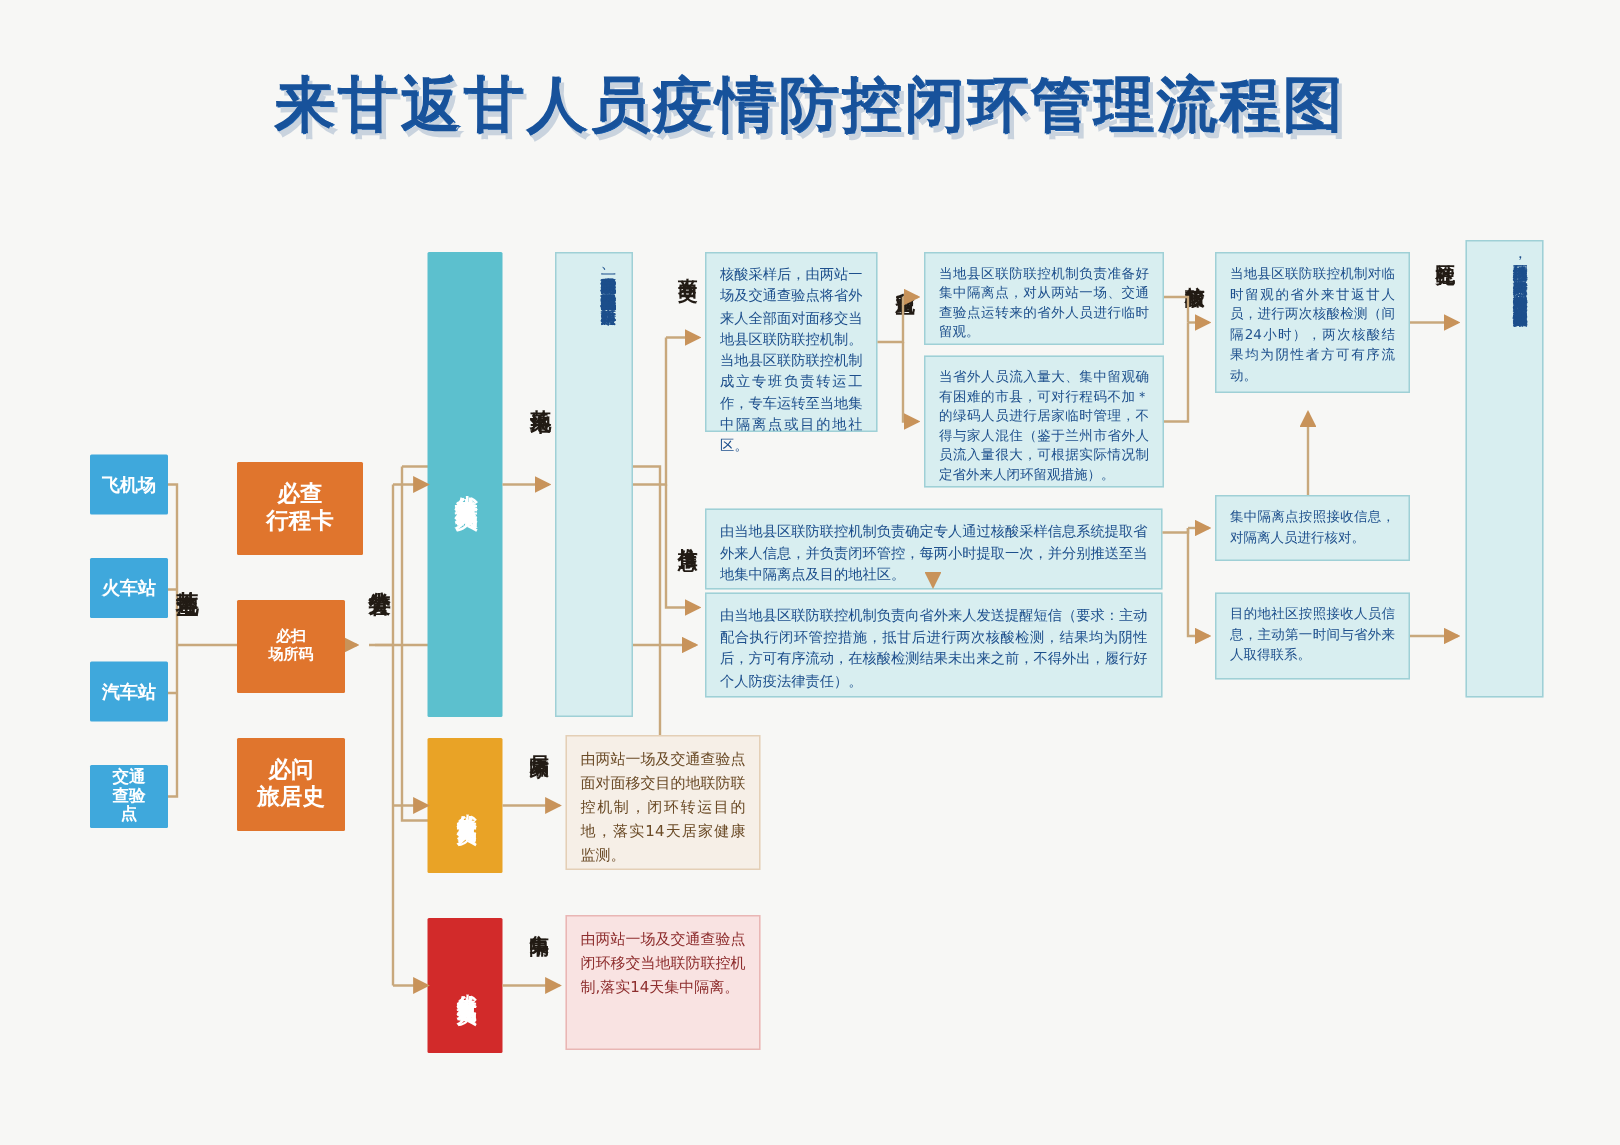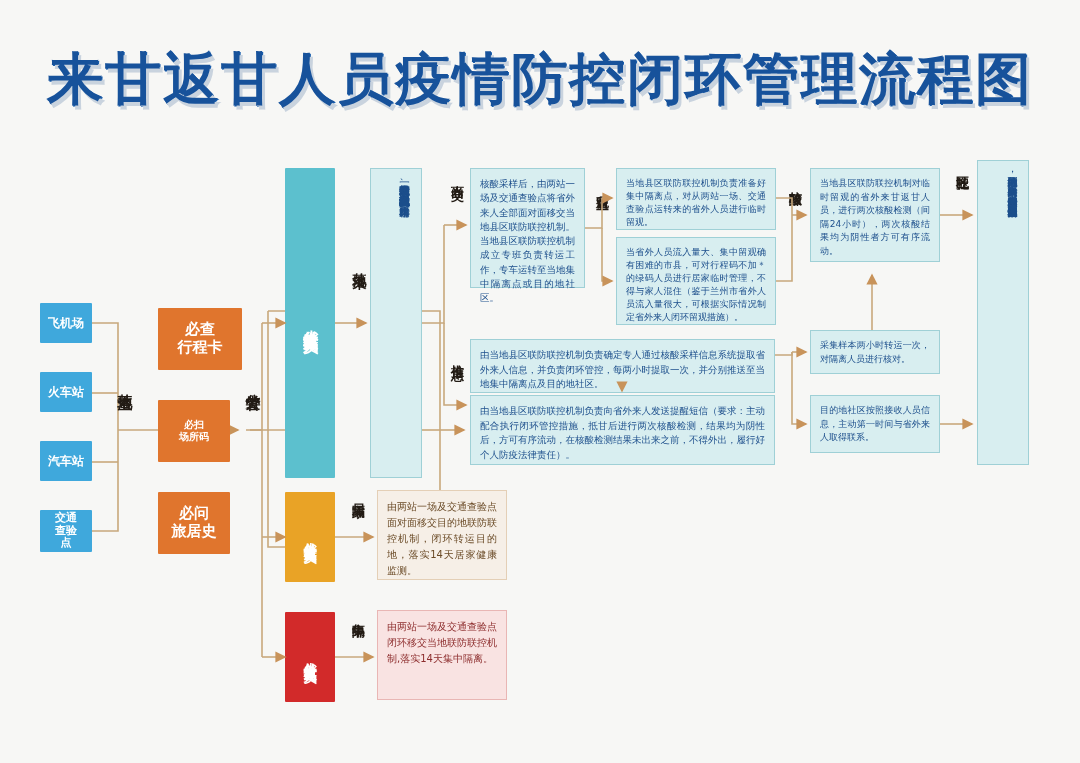--- a/index.html
+++ b/index.html
@@ -9,39 +9,39 @@
     font-family:"DejaVu Sans","Liberation Sans",sans-serif;
     overflow:hidden;
     position:relative;
   }
   #canvas{position:absolute;left:0;top:0;width:1080px;height:763px;}
 
   
   .title{
     position:absolute;left:0;top:42px;width:1080px;
     text-align:center;
-    font-size:56px;
+    font-size:40px;
     font-weight:bold;
     letter-spacing:2px;
     color:#17529b;
     text-shadow:3px 4px 0 #c9d3de, 1px 1px 0 #1a5fae;
     font-family:"DejaVu Sans","Liberation Sans",sans-serif;
   }
 
   
   .node{position:absolute;box-sizing:border-box;}
 
   
   .blk{
     display:flex;align-items:center;justify-content:center;
     text-align:center;color:#ffffff;font-weight:bold;
     line-height:1.18;
     border-radius:1px;
   }
-  .blk.blue    {background:#3fa8dc;}
+  .blk.blue    {background:#3fa8dc;margin-left:20px;}
   .blk.teal    {background:#5cc0ce;}
   .blk.orange  {background:#e0752d;}
   .blk.yellow  {background:#e9a326;}
   .blk.red     {background:#d22a2a;}
 
   
   .panel{
     box-sizing:border-box;
     color:#1d4f8c;
     line-height:1.5;
@@ -153,21 +153,21 @@
   <div class="node panel cyan" style="left:616px;top:237px;width:160px;height:88px;font-size:9px;line-height:1.45;">当省外人员流入量大、集中留观确有困难的市县，可对行程码不加＊的绿码人员进行居家临时管理，不得与家人混住（鉴于兰州市省外人员流入量很大，可根据实际情况制定省外来人闭环留观措施）。</div>
 
   <div class="caption" style="left:782px;top:180px;width:20px;font-size:13px;">核酸筛</div>
 
   <div class="node panel cyan" style="left:810px;top:168px;width:130px;height:94px;font-size:9px;line-height:1.5;">当地县区联防联控机制对临时留观的省外来甘返甘人员，进行两次核酸检测（间隔24小时），两次核酸结果均为阴性者方可有序流动。</div>
 
   <div class="node panel cyan" style="left:470px;top:328px;width:305px;height:54px;font-size:9.5px;line-height:1.55;margin-top:11px;">由当地县区联防联控机制负责确定专人通过核酸采样信息系统提取省外来人信息，并负责闭环管控，每两小时提取一次，并分别推送至当地集中隔离点及目的地社区。</div>
 
   <div class="node panel cyan" style="left:470px;top:395px;width:305px;height:70px;font-size:9.5px;line-height:1.55;">由当地县区联防联控机制负责向省外来人发送提醒短信（要求：主动配合执行闭环管控措施，抵甘后进行两次核酸检测，结果均为阴性后，方可有序流动，在核酸检测结果未出来之前，不得外出，履行好个人防疫法律责任）。</div>
 
-  <div class="node panel cyan" style="left:810px;top:330px;width:130px;height:44px;font-size:9px;line-height:1.5;">采集样本两小时转运一次，对隔离人员进行核对。</div>
+  <div class="node panel cyan" style="left:810px;top:330px;width:130px;height:44px;font-size:9px;line-height:1.5;">集中隔离点按照接收信息，对隔离人员进行核对。</div>
 
   <div class="node panel cyan" style="left:810px;top:395px;width:130px;height:58px;font-size:9px;line-height:1.5;">目的地社区按照接收人员信息，主动第一时间与省外来人取得联系。</div>
 
   <div class="caption" style="left:949px;top:165px;width:20px;font-size:13px;">社区兜</div>
 
   <div class="node panel cyan vertical" style="left:977px;top:160px;width:52px;height:305px;font-size:10px;line-height:1.45;">目的地社区接到推送信息后，要第一时间与省外来人取得联系，负责落实好省外来人居家留观检测的网格责任，并落实好集中留观检测阴性后返回社区人员的健康管理。</div>
 
   <div class="node blk yellow" style="left:285px;top:492px;width:50px;height:90px;font-size:13px;
               writing-mode:vertical-rl;text-orientation:upright;letter-spacing:1px;">省外来甘返甘黄码人员</div>
 

